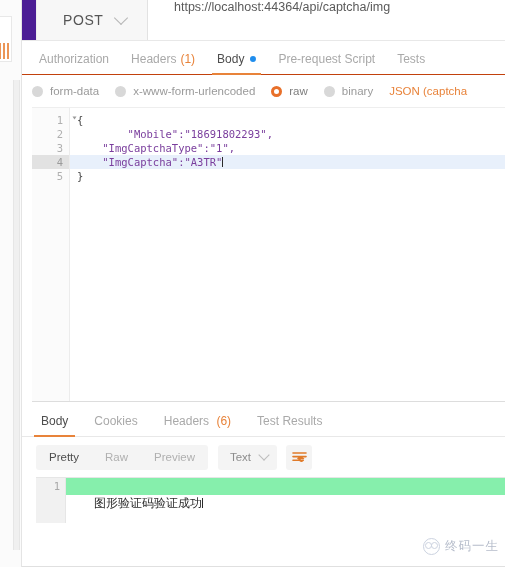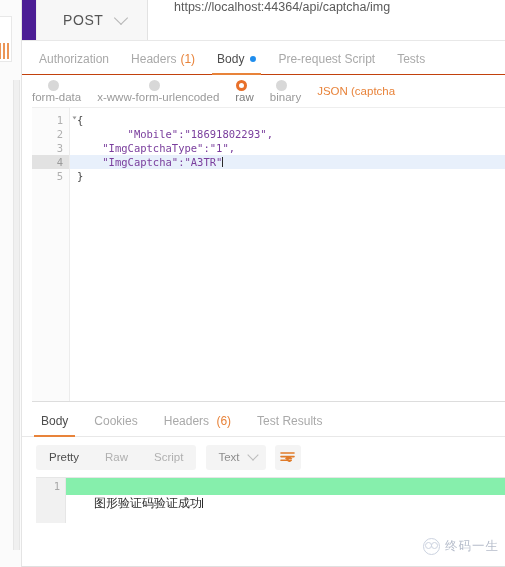--- a/index.html
+++ b/index.html
@@ -161,21 +161,20 @@
     background: #ffffff;
     box-sizing: border-box;
     overflow: hidden;
   }
   .radio-item {
     display: flex;
     align-items: center;
     margin-right: 16px;
     cursor: pointer;
     white-space: nowrap;
-    flex-direction: column;
   }
   .radio-dot {
     width: 11px; height: 11px;
     border-radius: 50%;
     background: #d8d8d8;
     margin-right: 7px;
     flex: none;
   }
   .radio-dot.on {
     background: #ffffff;
@@ -517,21 +516,21 @@
 
   <div id="resp-toolbar">
     <div id="seg-group">
       <div class="seg active">
         <span>Pretty</span>
       </div>
       <div class="seg">
         <span>Raw</span>
       </div>
       <div class="seg">
-        <span>Script</span>
+        <span>Preview</span>
       </div>
     </div>
     <div id="format-select">
       <span id="format-label">Text</span>
       <span class="caret"></span>
     </div>
     <div id="wrap-btn">
       <svg width="15" height="12" viewBox="0 0 15 12">
         <line x1="1" y1="2" x2="14" y2="2" stroke="#e07b2a" stroke-width="1.6" stroke-linecap="round"></line>
         <line x1="1" y1="5.6" x2="14" y2="5.6" stroke="#e07b2a" stroke-width="1.6" stroke-linecap="round"></line>

